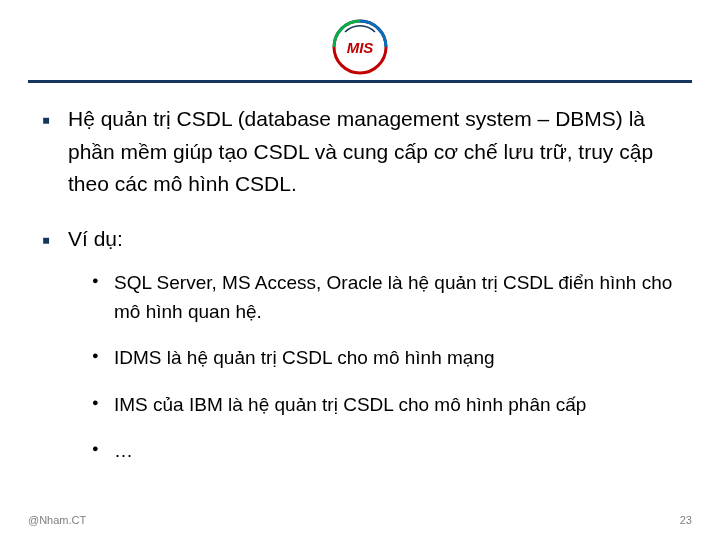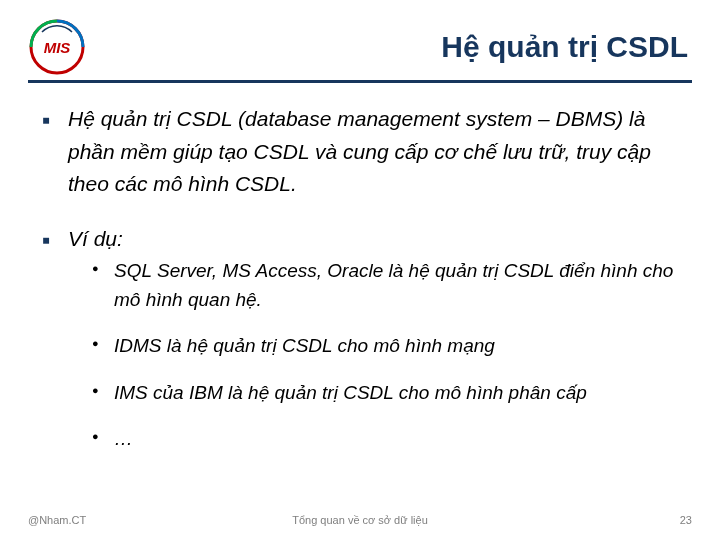--- a/index.html
+++ b/index.html
@@ -1,47 +1,46 @@
 <!DOCTYPE html>
 <html><head>
 <meta charset="utf-8">
 <style>
   * { box-sizing: border-box; margin: 0; padding: 0; }
   html, body { width: 720px; height: 540px; font-family: Arial, Helvetica, sans-serif; background: #fff; }
   .slide { width: 720px; height: 540px; position: relative; padding: 18px 28px 0 28px; }
-  .header { display: flex; align-items: center; justify-content: space-between; }
+  .header { display: flex; align-items: center; justify-content: space-between; flex-direction: column; }
   .logo { width: 58px; height: 58px; position: relative; }
   .logo svg { width: 58px; height: 58px; }
   .title { font-size: 30px; font-weight: bold; color: #17365d; margin-right: 4px; }
   .hr { border: none; border-top: 3px solid #17365d; margin-top: 4px; }
   .content { padding: 20px 6px 0 6px; }
   ul.top { list-style: none; padding-left: 8px; }
-  ul.top > li { position: relative; padding-left: 26px; margin-bottom: 22px; font-size: 21px; color: #000; line-height: 1.55; font-style: italic; }
+  ul.top > li { position: relative; padding-left: 26px; margin-bottom: 22px; font-size: 21px; color: #000; line-height: 1.55; }
   ul.top > li::before { content: "▪"; position: absolute; left: 0; top: -2px; font-size: 24px; color: #17365d; }
-  ul.sub { list-style: none; padding-left: 24px; margin-top: 2px; }
+  ul.sub { list-style: none; padding-left: 24px; margin-top: 14px; }
   ul.sub > li { position: relative; padding-left: 22px; margin-bottom: 18px; font-size: 19px; line-height: 1.5; }
   ul.sub > li::before { content: "●"; position: absolute; left: 0; top: 3px; font-size: 11px; color: #000; }
   .footer { position: absolute; bottom: 14px; left: 28px; right: 28px; display: flex; justify-content: space-between; align-items: flex-end; font-size: 11px; color: #7f7f7f; }
   .footer .center { position: absolute; left: 50%; transform: translateX(-50%); }
 </style>
 </head>
 <body>
 
 <div class="slide">
   <div class="header">
     <div class="logo">
       <svg viewBox="0 0 58 58">
         <circle cx="29" cy="29" r="26" fill="#fff" stroke="#c00000" stroke-width="3"></circle>
         <path d="M29 3 A26 26 0 0 1 55 29" fill="none" stroke="#0070c0" stroke-width="3"></path>
         <path d="M3 29 A26 26 0 0 1 29 3" fill="none" stroke="#00b050" stroke-width="3"></path>
         <text x="29" y="35" text-anchor="middle" font-size="15" font-weight="bold" font-style="italic" fill="#c00000" font-family="Arial">MIS</text>
         <path d="M14 14 A21 21 0 0 1 44 14" fill="none" stroke="#17365d" stroke-width="1.5"></path>
       </svg>
     </div>
-    <div class="title">Hệ quản trị CSDL</div>
   </div>
   <hr class="hr">
 
   <div class="content">
     <ul class="top">
       <li>
         <span>Hệ quản trị CSDL (database management system – DBMS) là phần mềm giúp tạo CSDL và cung cấp cơ chế lưu trữ, truy cập theo các mô hình CSDL.</span>
       </li>
       <li>
         <span>Ví dụ:</span>
@@ -50,16 +49,15 @@
           <li><span>IDMS là hệ quản trị CSDL cho mô hình mạng</span></li>
           <li><span>IMS của IBM là hệ quản trị CSDL cho mô hình phân cấp</span></li>
           <li><span>…</span></li>
         </ul>
       </li>
     </ul>
   </div>
 
   <div class="footer">
     <span>@Nham.CT</span>
-    <span class="center">Tổng quan về cơ sở dữ liệu</span>
     <span>23</span>
   </div>
 </div>
 
 </body></html>

